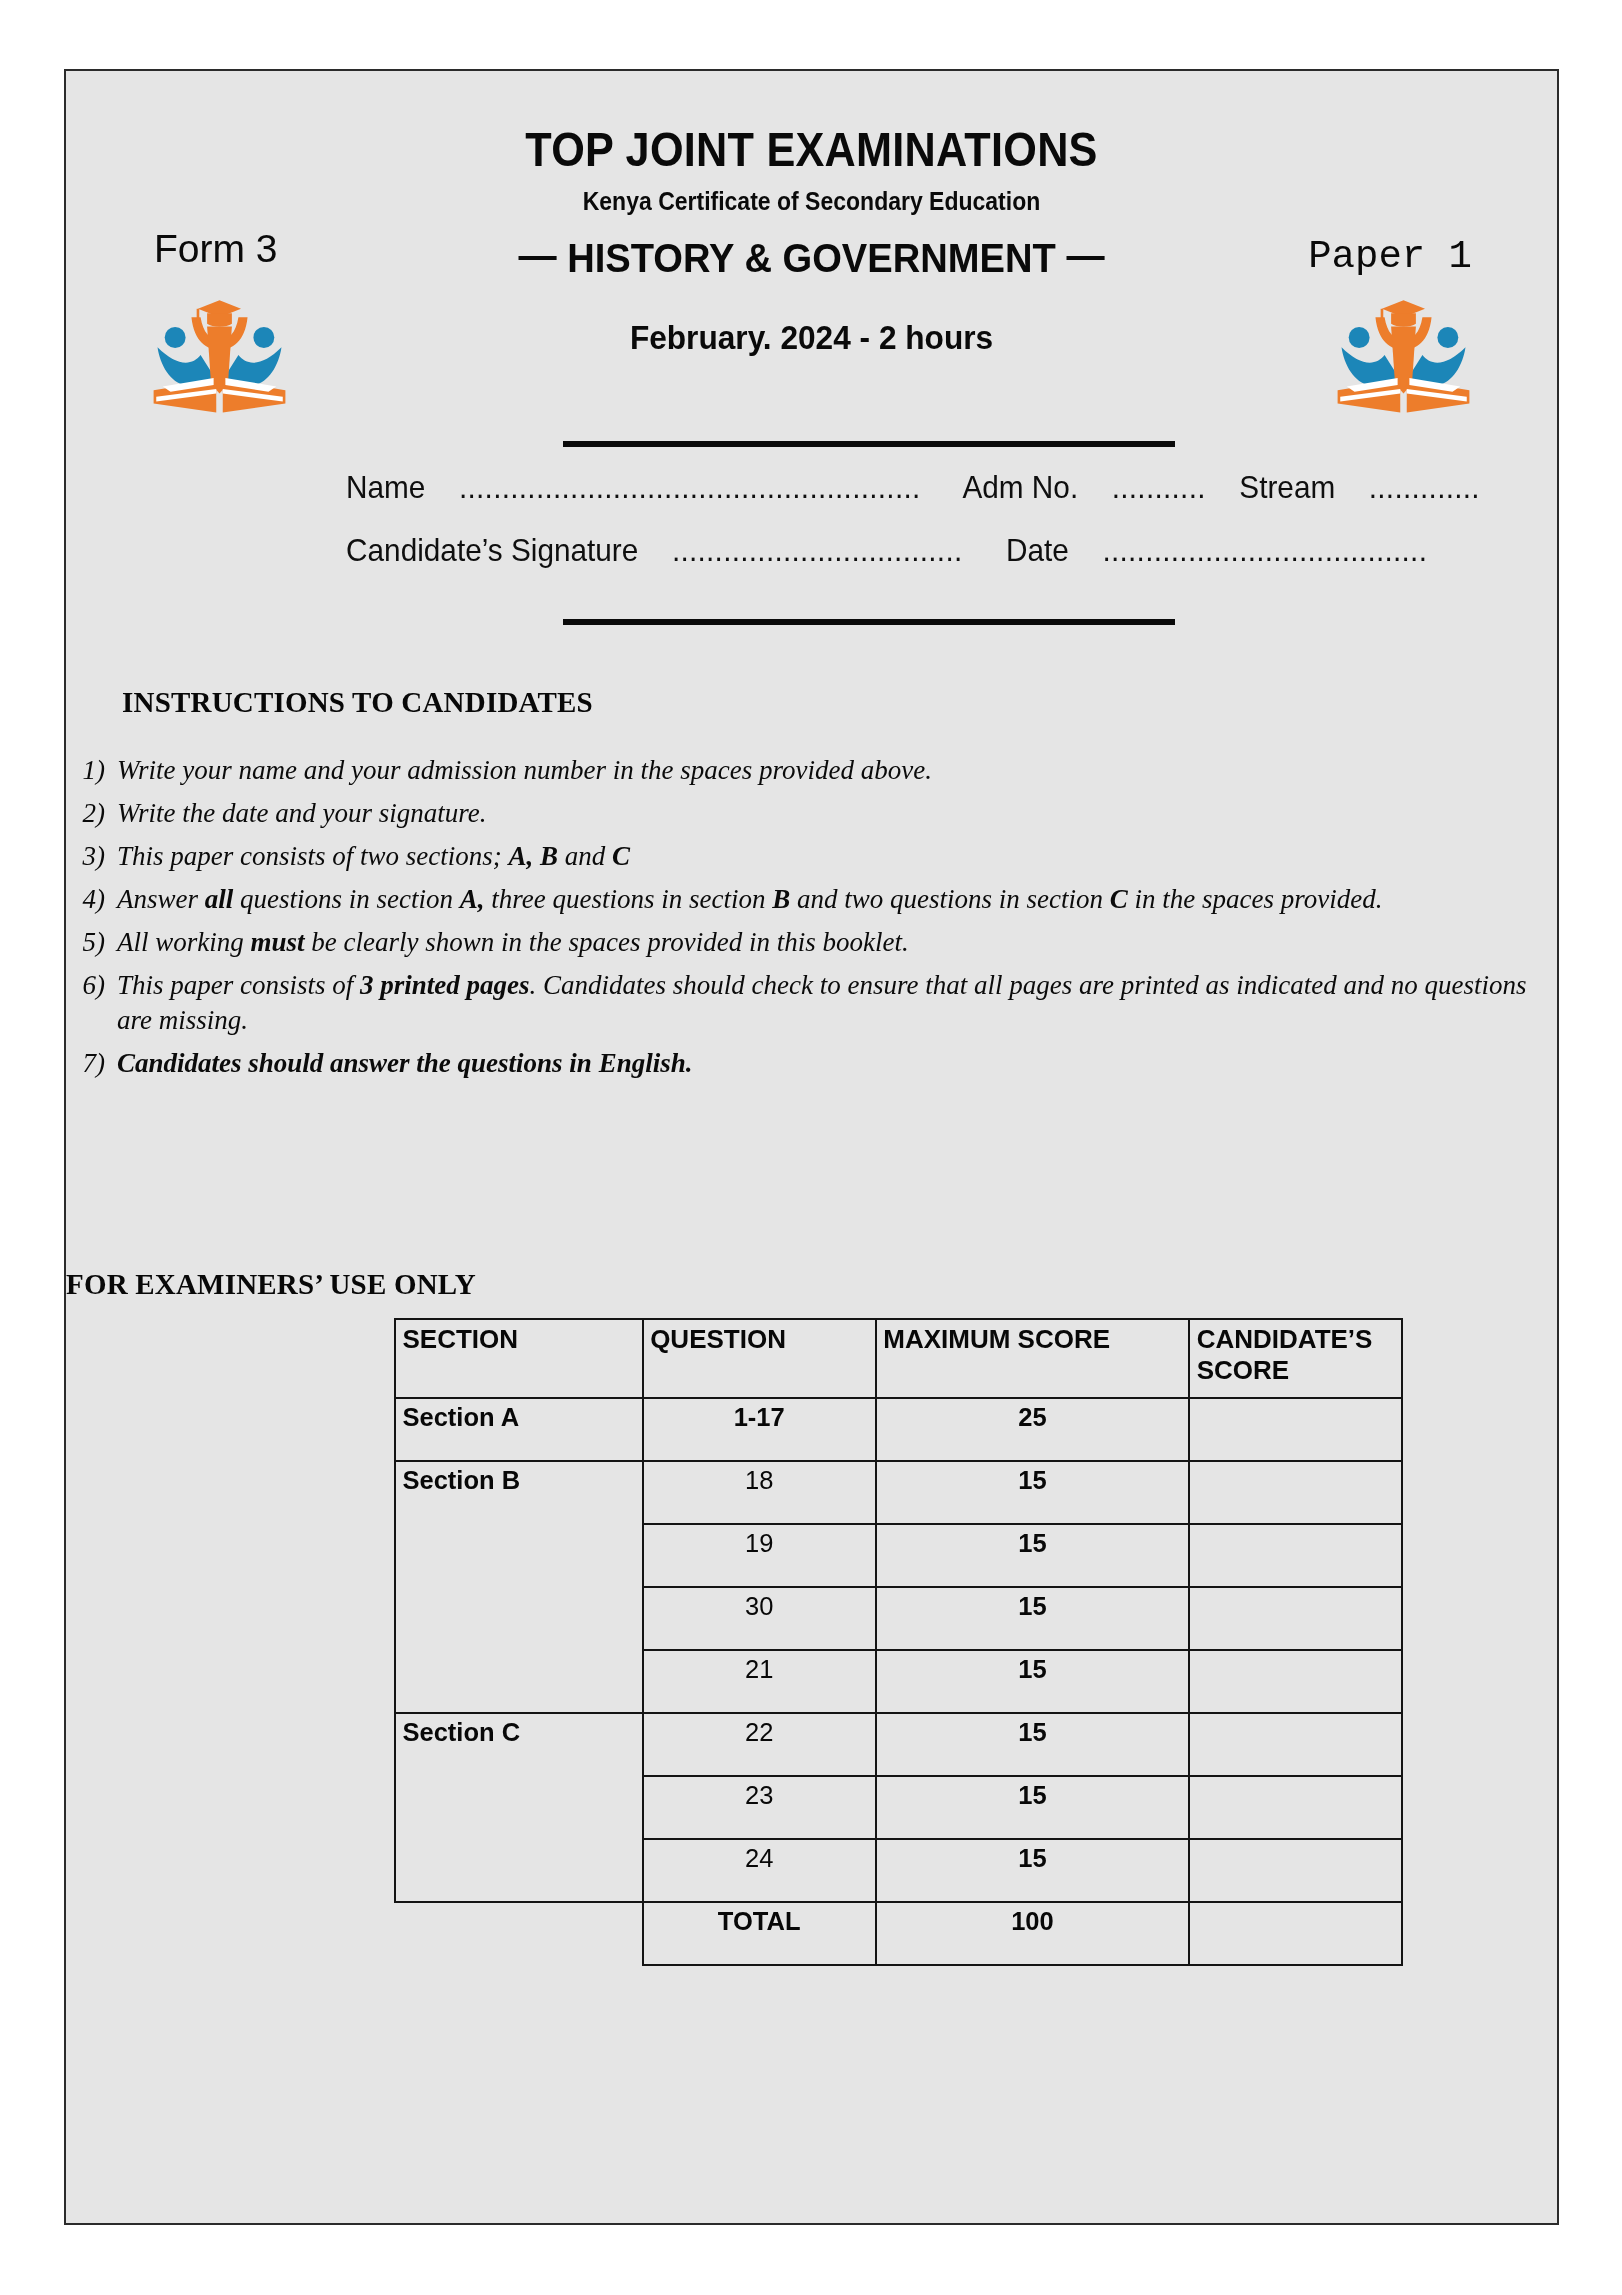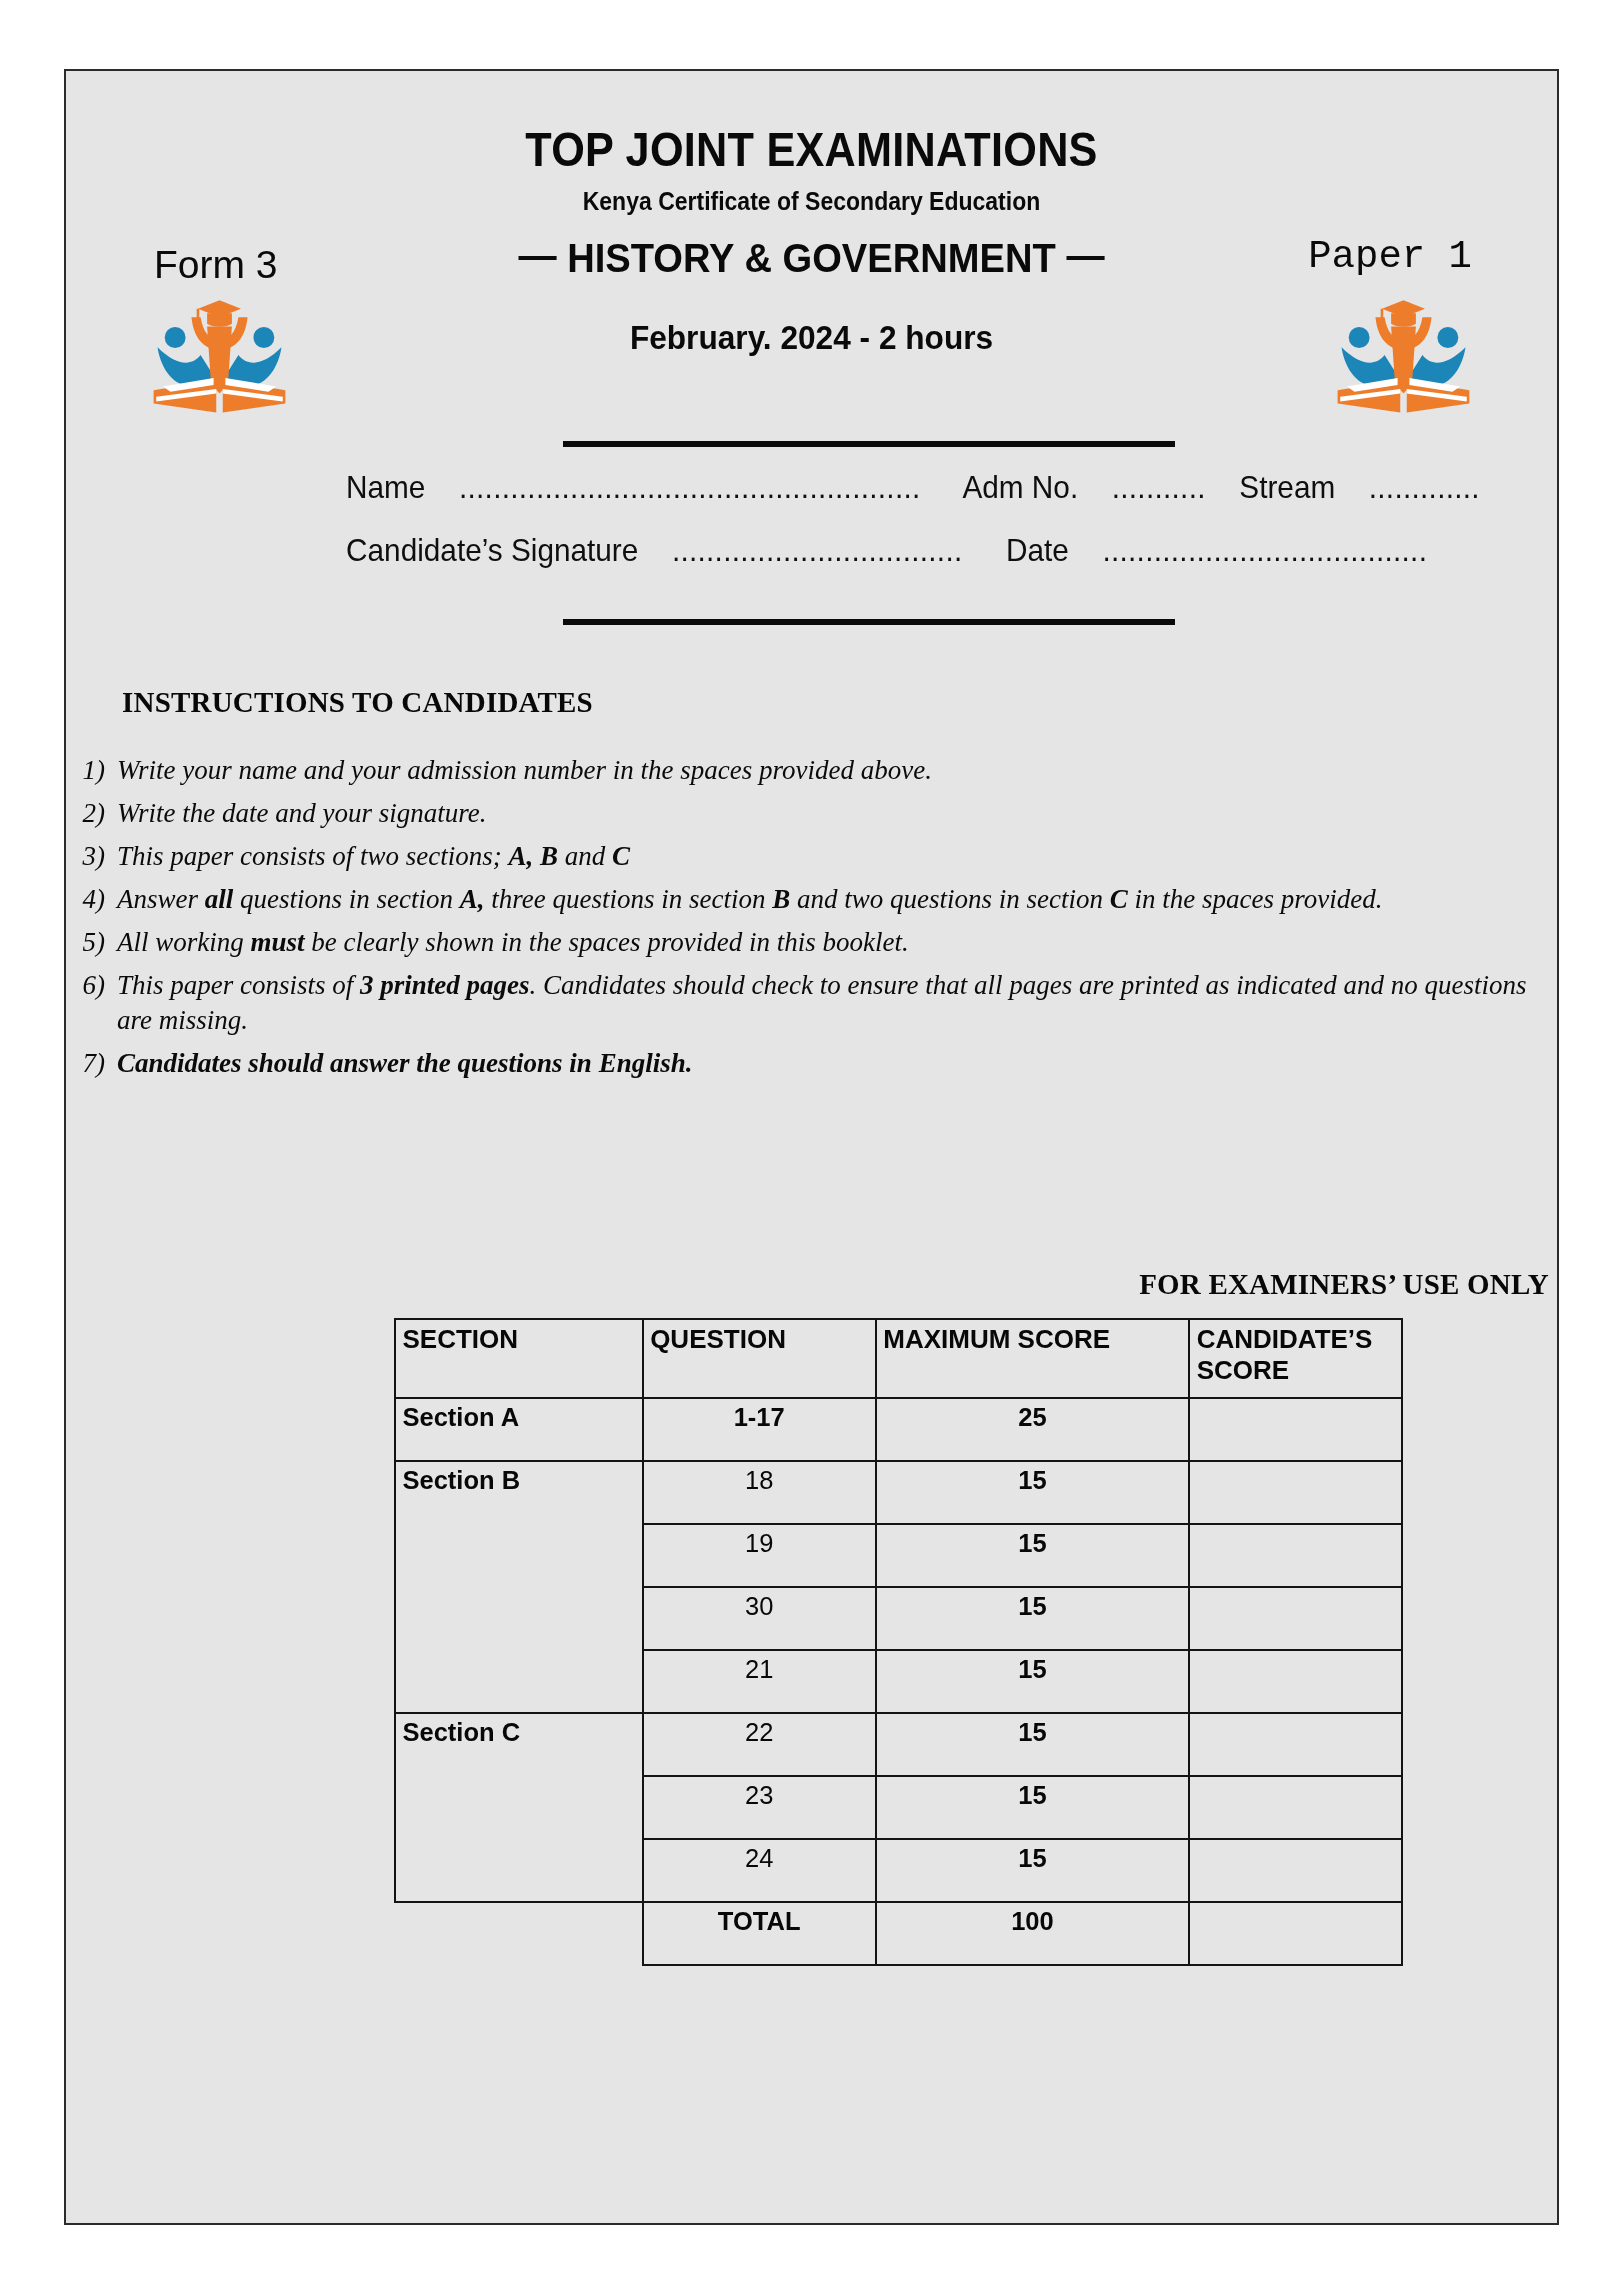--- a/index.html
+++ b/index.html
@@ -55,21 +55,21 @@
     font-family: "Liberation Sans", sans-serif;
     font-weight: bold;
     font-size: 25px;
     color: #0a0a0a;
     transform: scaleX(0.92);
   }
 
   .form-label {
     position: absolute;
     left: 88px;
-    top: 172px;
+    top: 156px;
     font-family: "Liberation Sans", sans-serif;
     font-weight: normal;
     font-size: 39px;
     color: #0a0a0a;
   }
 
   .paper-label {
     position: absolute;
     right: 85px;
     top: 164px;
@@ -193,21 +193,21 @@
   }
   .instr-text b { font-weight: bold; }
   .instr-item.bold-all .instr-text { font-weight: bold; }
 
   
   .exam-use-title {
     position: absolute;
     left: 0;
     right: 8px;
     top: 1197px;
-    text-align: right;
+    text-align: left;
     font-family: "Liberation Serif", serif;
     font-weight: bold;
     font-size: 29px;
     color: #080808;
     letter-spacing: 0.2px;
   }
 
   .score-table {
     position: absolute;
     left: 328px;

